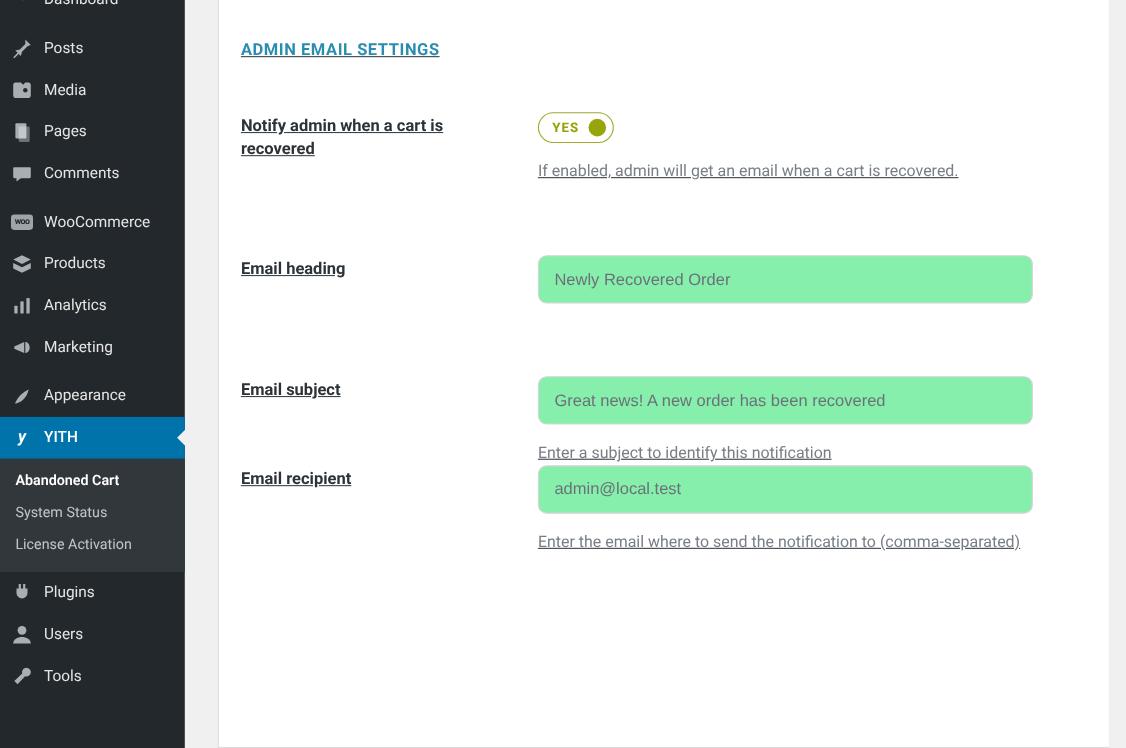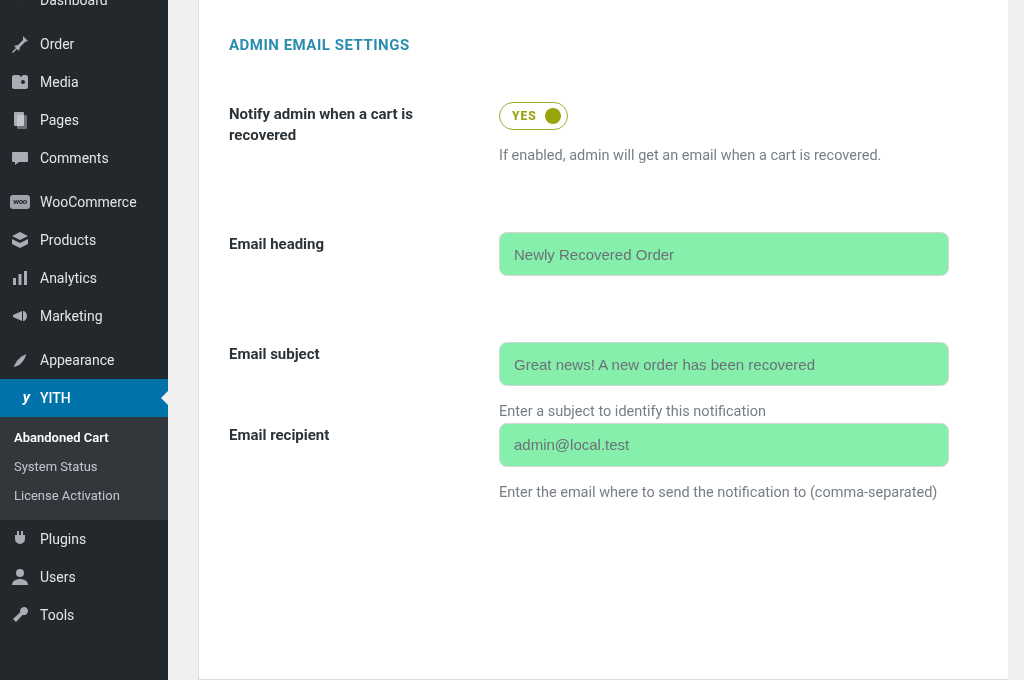--- a/index.html
+++ b/index.html
@@ -28,21 +28,21 @@
   align-items: center;
   gap: 10px;
   padding: 9px 8px 9px 10px;
   color: #e5e5e5;
   cursor: pointer;
   line-height: 1.3;
 }
 .menu-item.first { padding-top: 0; margin-top: -10px; }
 .menu-item .mi-icon {
   width: 20px; height: 20px;
-  display: inline-flex; align-items: center; justify-content: flex-end;
+  display: inline-flex; align-items: center; justify-content: center;
   color: rgba(240,246,252,.65);
   flex: 0 0 20px;
 }
 .menu-item .mi-label { flex: 1 1 auto; }
 .menu-sep { height: 6px; }
 .menu-item.active {
   background: #0073aa;
   color: #fff;
   font-weight: 500;
 }
@@ -92,21 +92,22 @@
   position: absolute;
   left: 168px; top: 0; right: 0; bottom: 0;
   padding: 0 16px 16px 30px;
 }
 .panel {
   background: #fff;
   border: 1px solid #dcdcde;
   border-top: none;
   border-right: none;
   min-height: 680px;
-  padding: 36px 34px 40px 30px;
+  padding: 36px 34px 40px 20px;
+  text-decoration: underline;
 }
 .section-title {
   color: #2a8db0;
   font-weight: 700;
   letter-spacing: 0.5px;
   font-size: 15px;
   margin-bottom: 48px;
 }
 .form-row {
   display: flex;
@@ -185,21 +186,21 @@
     </div>
 
     <div class="menu-sep"></div>
 
     <div class="menu-item">
       <span class="mi-icon">
         <svg viewBox="0 0 20 20" fill="currentColor">
             <path d="M13 2l5 5-3 1-5 5-1 4-2-2-4 4-1-1 4-4-2-2 4-1 5-5z"></path>
           </svg>
       </span>
-      <span class="mi-label">Order</span>
+      <span class="mi-label">Posts</span>
     </div>
 
     <div class="menu-item">
       <span class="mi-icon">
         <svg viewBox="0 0 20 20" fill="currentColor">
             <path d="M2 5c0-1 1-2 2-2h5l2 2 2-2h3c1 0 2 1 2 2v10c0 1-1 2-2 2H4c-1 0-2-1-2-2z"></path>
             <circle cx="13" cy="10" r="2" fill="#23282d"></circle>
           </svg>
       </span>
       <span class="mi-label">Media</span>

